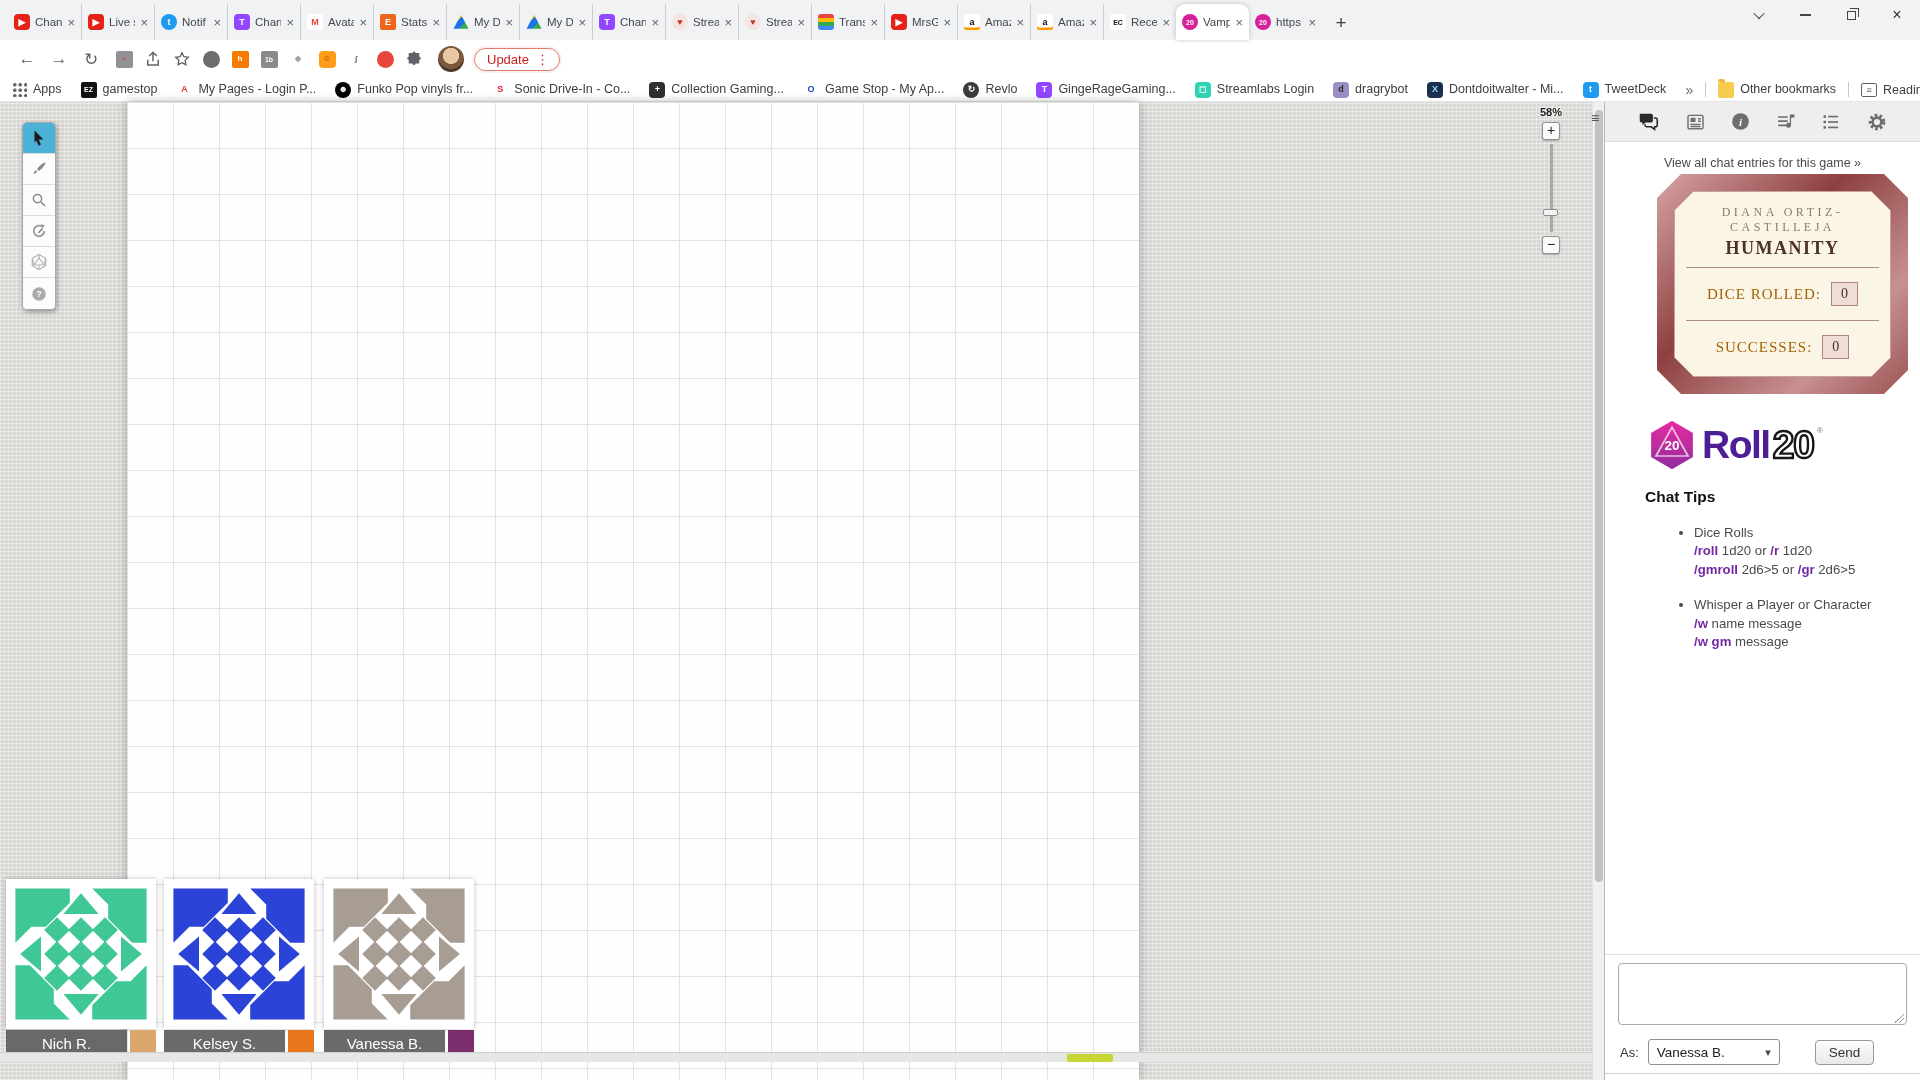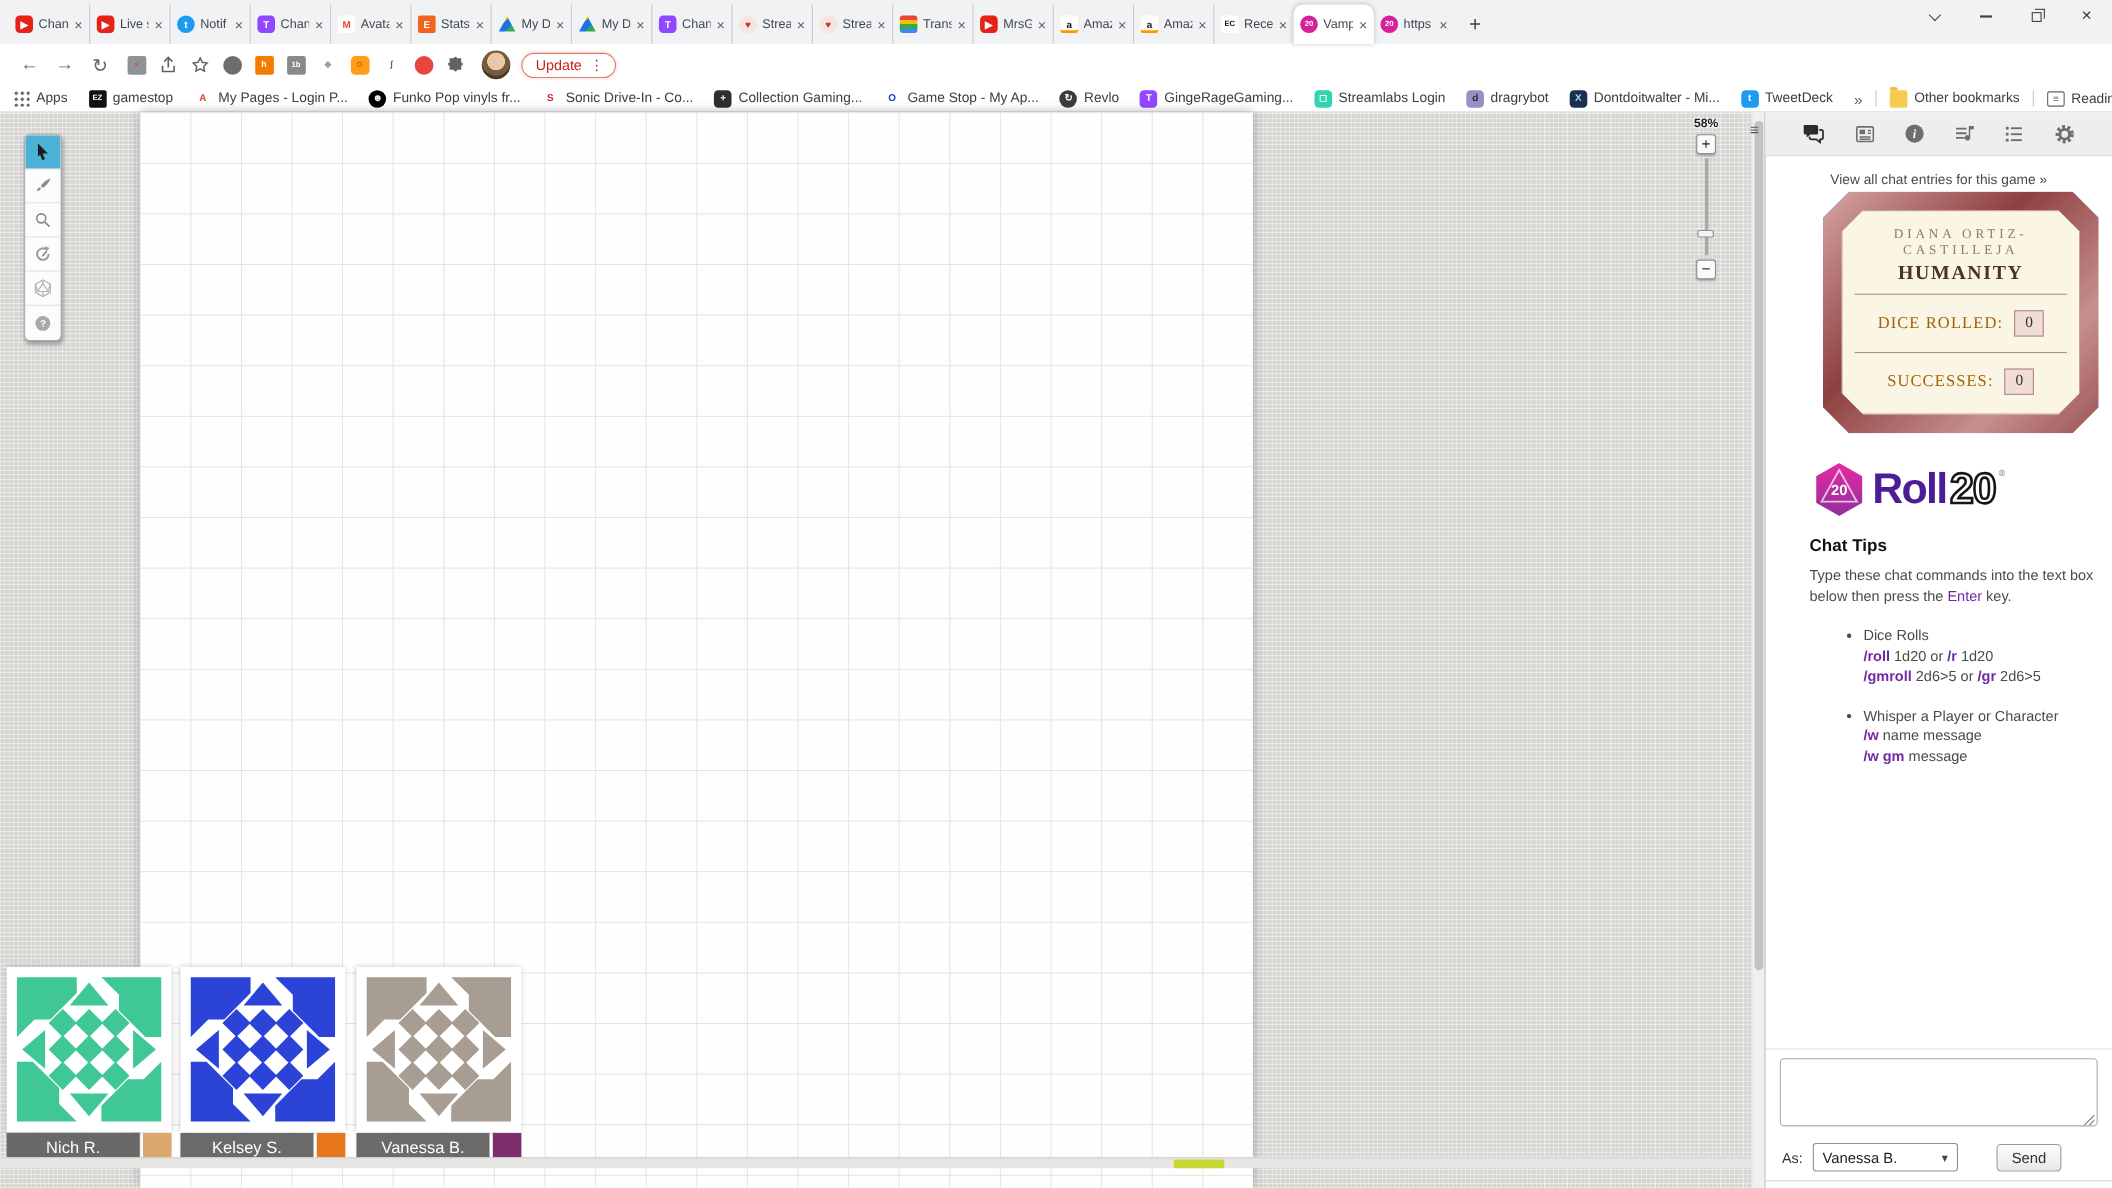--- a/index.html
+++ b/index.html
@@ -610,21 +610,20 @@
         <polygon points="32,2 58,17 58,47 32,62 6,47 6,17" fill="url(#dg)" stroke="#fff" stroke-width="2.5"></polygon>
         <polygon points="32,11 51,45 13,45" fill="none" stroke="rgba(255,255,255,.7)" stroke-width="2"></polygon>
         <text x="32" y="38" font-size="16" font-weight="bold" fill="#fff" text-anchor="middle">20</text>
       </svg>
       <span id="logo-roll">Roll</span>
         <span id="logo-num">20</span>
         <span id="logo-reg">®</span>
     </div>
 
     <div id="tips-title">Chat Tips</div>
-    <p id="tips-intro"><span>Type these chat commands into the text box below then press the </span><span class="seg2">Enter</span><span> key.</span></p>
     <ul id="tips-list">
         <li>
           <div><span>Dice Rolls</span></div>
           <div><span class="seg1">/roll</span><span> 1d20 or </span><span class="seg1">/r</span><span> 1d20</span></div>
           <div><span class="seg1">/gmroll</span><span> 2d6&gt;5 or </span><span class="seg1">/gr</span><span> 2d6&gt;5</span></div>
         </li>
         <li>
           <div><span>Whisper a Player or Character</span></div>
           <div><span class="seg1">/w</span><span> name message</span></div>
           <div><span class="seg1">/w gm</span><span> message</span></div>

